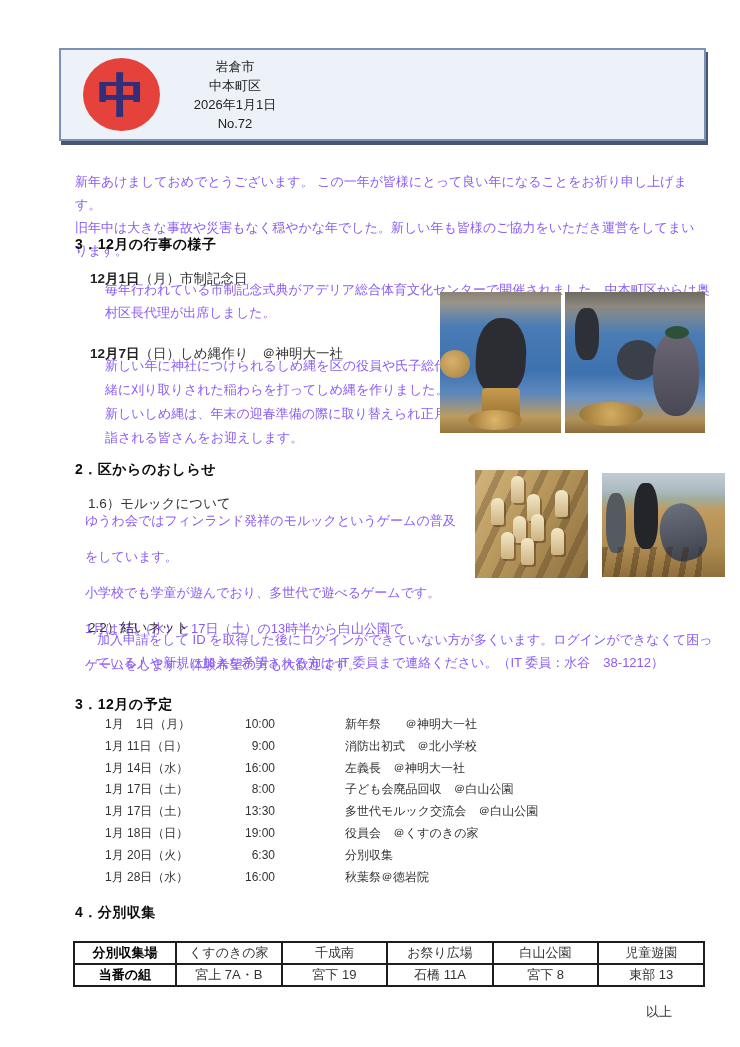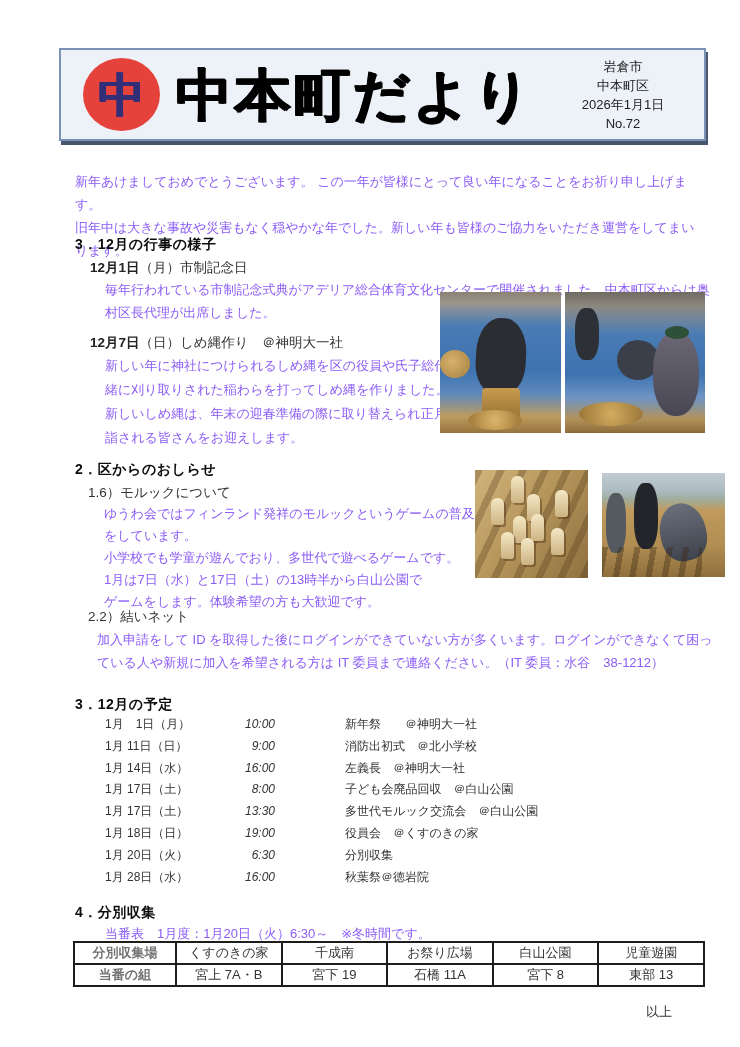--- a/index.html
+++ b/index.html
@@ -32,21 +32,21 @@
     text-shadow:1px 0 0 #000, 0 1px 0 #000, 2px 1px 0 #000;
     font-family:"DejaVu Sans","Liberation Sans",sans-serif;
   }
   .issue-info{
     flex:0 0 150px; text-align:center; margin-right:6px;
     font-size:13px; font-weight:normal; color:#222; line-height:19px;
   }
   
   .abs{ position:absolute; }
   .h-sec{ font-size:14px; font-weight:bold; color:#0d0d0d; letter-spacing:0.5px;}
-  .h-sub{ font-size:13.5px; color:#333; }
+  .h-sub{ font-size:13.5px; color:#333;margin-top:11px; }
   .h-sub b{ font-weight:bold; color:#222; }
   .body-p{ font-size:13px; color:#8b5cf6; line-height:23px; }
   
   .photo{ position:absolute; overflow:hidden; }
   .photo span{ position:absolute; display:block; }
   .ph-shimenawa1{
     left:440px; top:292px; width:121px; height:141px;
     background:linear-gradient(180deg,#8b8274 0%,#9a948a 8%,#7a8ca0 14%,#4a7cb4 24%,#3d72b0 55%,#5d88bc 72%,#bd9c60 88%,#97743d 100%);
   }
   .p1-straw-left{ left:0; top:58px; width:30px; height:28px; border-radius:50%;
@@ -83,41 +83,40 @@
   }
   .p4-person1{ left:4px; top:20px; width:20px; height:60px; background:#555a60; border-radius:40%; }
   .p4-person2{ left:32px; top:10px; width:24px; height:66px; background:#23252a; border-radius:40%; }
   .p4-person3{ left:58px; top:30px; width:46px; height:58px; border-radius:50% 50% 42% 42%;
     background:linear-gradient(180deg,#6a6f7c,#3f434d); transform:rotate(-12deg); }
   .p4-shadow{ left:0; bottom:0; width:100px; height:30px;
     background:repeating-linear-gradient(100deg, rgba(60,40,20,0.38) 0 6px, rgba(0,0,0,0) 6px 16px); }
   
   .sch-row{ display:flex; height:21.8px; line-height:21.8px; font-size:12px; color:#333; }
   .sch-date{ width:132px; }
-  .sch-time{ width:38px; text-align:right;font-style:italic; }
+  .sch-time{ width:38px; text-align:right; }
   .sch-event{ margin-left:70px; }
   
   .col-table{ border-collapse:collapse; table-layout:fixed; width:632px; }
   .col-table td{
     border:2px solid #1d1d1d; text-align:center; font-size:13px; color:#333;
     height:20px; padding:0 2px; white-space:nowrap; overflow:hidden;
   }
-  .col-table td.lbl{ font-weight:bold; color:#737373; width:102px;text-align:center; }
+  .col-table td.lbl{ font-weight:bold; color:#000000; width:102px;text-align:center; }
   .footer-note{ font-size:13px; color:#333; }
 </style>
 </head>
 <body>
 
 <div class="page">
 
   <header class="masthead">
     <div class="logo">
       <span class="logo-char">中</span>
     </div>
-    <h1 class="mast-title">中本町だより</h1>
     <div class="issue-info">
       <div>岩倉市</div>
       <div>中本町区</div>
       <div>2026年1月1日</div>
       <div>No.72</div>
     </div>
   </header>
 
   <div class="abs body-p" style="left:75px; top:170px; width:630px;">
     <div>新年あけましておめでとうございます。 この一年が皆様にとって良い年になることをお祈り申し上げます。</div>
@@ -149,21 +148,21 @@
     <span class="p2-person1"></span>
     <span class="p2-person2"></span>
     <span class="p2-person3"></span>
     <span class="p2-cap"></span>
     <span class="p2-straw"></span>
   </div>
 
   <div class="abs h-sec" style="left:75px; top:459px;">2．区からのおしらせ</div>
 
   <div class="abs h-sub" style="left:88px; top:483px;">1.6）モルックについて</div>
-  <div class="abs body-p" style="left:104px; top:503px; width:380px; line-height:22px;">
+  <div class="abs body-p" style="left:85px; top:503px; width:380px; line-height:36px;">
     <div>ゆうわ会ではフィンランド発祥のモルックというゲームの普及をしています。</div>
     <div>小学校でも学童が遊んでおり、多世代で遊べるゲームです。</div>
     <div>1月は7日（水）と17日（土）の13時半から白山公園で</div>
     <div>ゲームをします。体験希望の方も大歓迎です。</div>
   </div>
 
   <div class="photo ph-molkky-pins">
     <span class="pin" style="left:36px; top:6px;"></span>
     <span class="pin" style="left:16px; top:28px;"></span>
     <span class="pin" style="left:52px; top:24px;"></span>
@@ -222,21 +221,20 @@
       <span class="sch-event">分別収集</span>
     </div>
     <div class="sch-row">
       <span class="sch-date">1月 28日（水）</span>
       <span class="sch-time">16:00</span>
       <span class="sch-event">秋葉祭＠徳岩院</span>
     </div>
   </div>
 
   <div class="abs h-sec" style="left:75px; top:902px;">4．分別収集</div>
-  <div class="abs body-p" style="left:105px; top:922px;">当番表　1月度：1月20日（火）6:30～　※冬時間です。</div>
 
   <table class="col-table abs" style="left:73px; top:941px;">
     <tbody>
       <tr>
         <td class="lbl">分別収集場</td>
         <td>くすのきの家</td>
         <td>千成南</td>
         <td>お祭り広場</td>
         <td>白山公園</td>
         <td>児童遊園</td>

